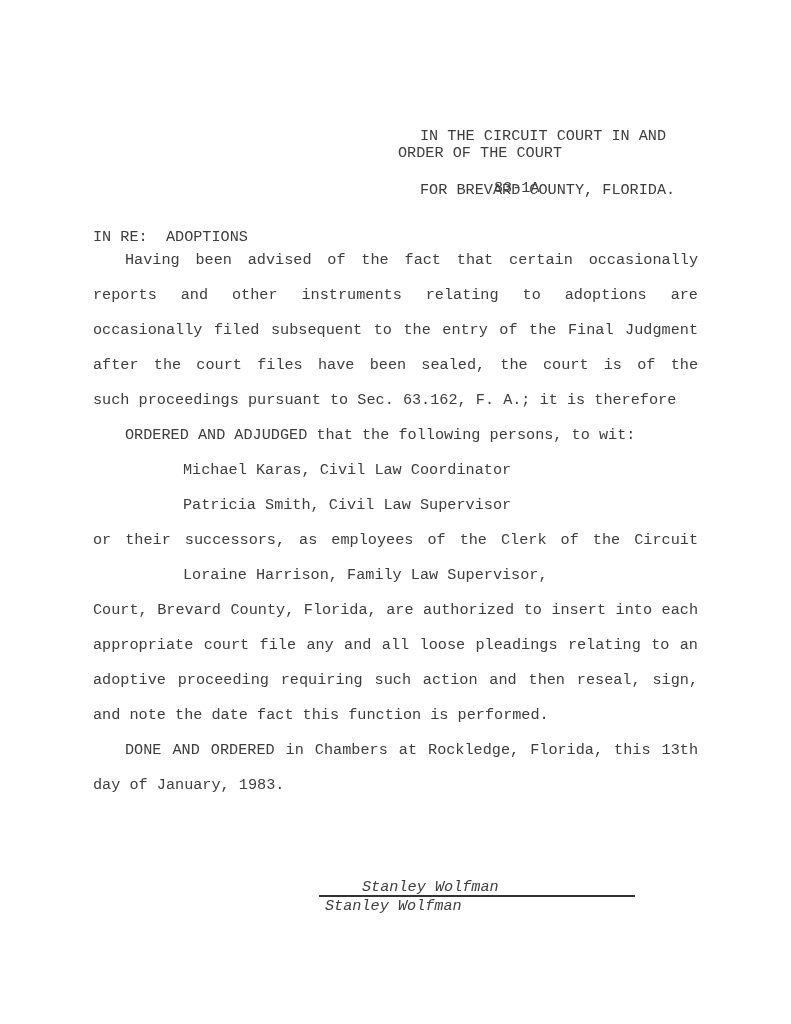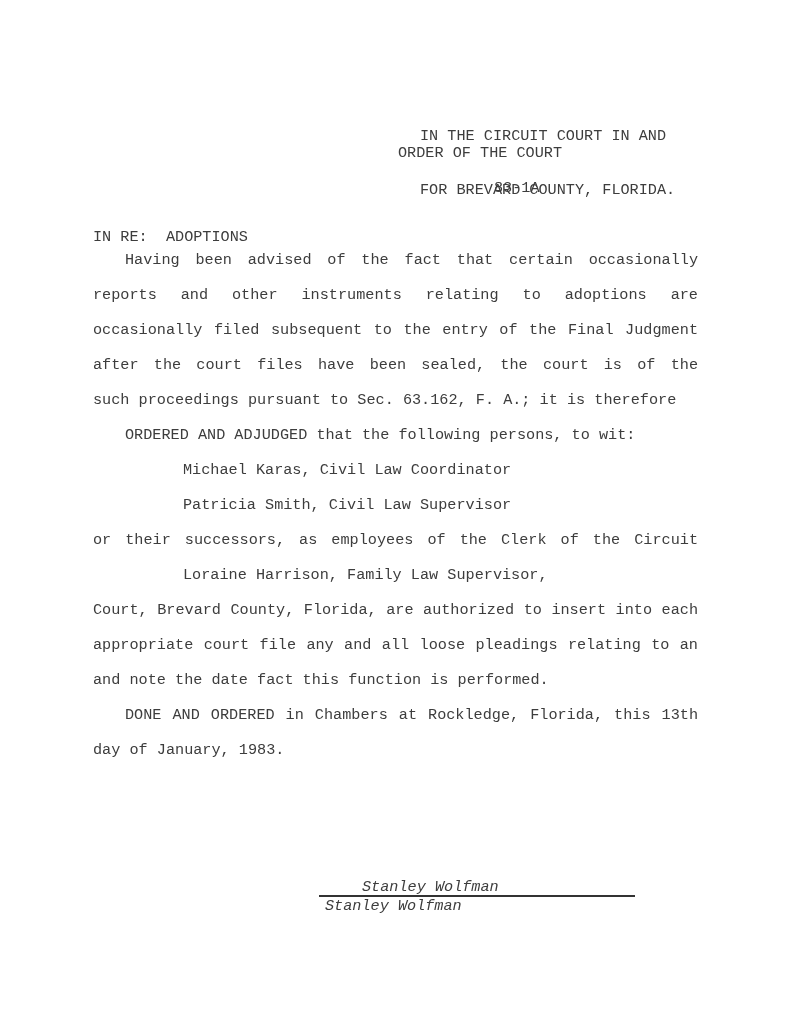--- a/index.html
+++ b/index.html
@@ -109,20 +109,21 @@
 
     <div class="body-line indent">ORDERED AND ADJUDGED that the following persons, to wit:</div>
 
     <div class="body-line indent-names">Michael Karas, Civil Law Coordinator</div>
     <div class="body-line indent-names">Patricia Smith, Civil Law Supervisor</div>
     <div class="body-line jst">or their successors, as employees of the Clerk of the Circuit</div>
 
     <div class="body-line indent-names">Loraine Harrison, Family Law Supervisor,</div>
     <div class="body-line jst">Court, Brevard County, Florida, are authorized to insert into each</div>
     <div class="body-line jst">appropriate court file any and all loose pleadings relating to an</div>
+    <div class="body-line jst">adoptive proceeding requiring such action and then reseal, sign,</div>
     <div class="body-line">and note the date fact this function is performed.</div>
 
     <div class="body-line jst indent">DONE AND ORDERED in Chambers at Rockledge, Florida, this 13th</div>
     <div class="body-line">day of January, 1983.</div>
   </div>
 
   <div class="abs signature-block">
     <div class="signed-name">Stanley Wolfman</div>
     <div class="typed-name">Stanley Wolfman</div>
   </div>

